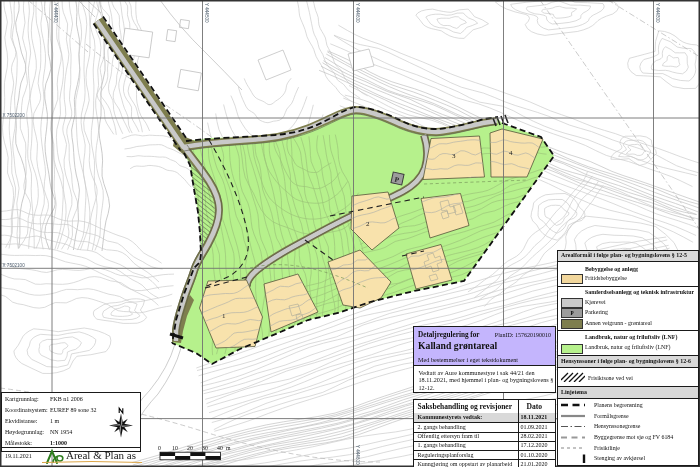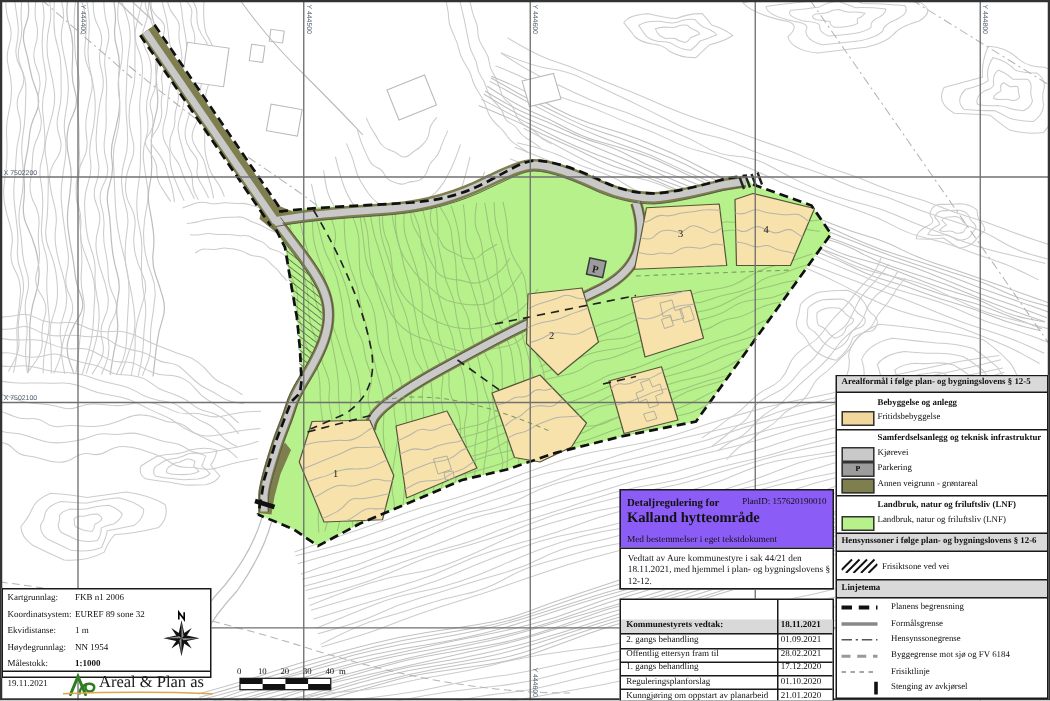--- a/index.html
+++ b/index.html
@@ -478,37 +478,41 @@
 <path d="M3,15 L8,3 L13,15" fill="none" stroke="#2e7d1e" stroke-width="2" stroke-linecap="round"></path>
 <path d="M9,15 C9,10 13,7 17,8 C20,9 19,13 16,13 C13,13 12,10 14,8" fill="none" stroke="#2e7d1e" stroke-width="1.6"></path>
 </svg>
 
 <div class="t" style="left:64px;top:56px;font-size:11px;color:#1a1a1a;">Areal &amp; Plan as</div>
 <svg width="100" height="6" viewBox="0 0 100 6" style="position:absolute;left:40px;top:66px">
         <path d="M0,3.5 Q50,1.5 100,3.5" fill="none" stroke="#dda648" stroke-width="1"></path>
       </svg>
 </div>
 
-<div class="box" style="left:412.5px;top:326px;width:143.5px;height:67px;background:#8b5cf6;">
+<div class="box" style="left:412.5px;top:326px;width:143.5px;height:67px;background:#c4b5fd;">
 
 <div class="t" style="left:4.5px;top:3.5px;font-size:7.2px;font-weight:bold;">Detaljregulering for</div>
 
 <div class="t" style="right:4px;top:4.5px;font-size:6px;">PlanID: 157620190010</div>
 
-<div class="t" style="left:4.5px;top:13px;font-size:9.7px;font-weight:bold;">Kalland hytteområde</div>
+<div class="t" style="left:4.5px;top:13px;font-size:9.7px;font-weight:bold;">Kalland grøntareal</div>
 
 <div class="t" style="left:4.5px;top:28.5px;font-size:6.2px;">Med bestemmelser i eget tekstdokument</div>
 <div style="position:absolute;left:-1px;right:-1px;top:37.5px;bottom:-1px;background:#fff;border:1.2px solid #1a1a1a;">
 <div class="t" style="left:5px;top:3px;font-size:6.2px;">Vedtatt av Aure kommunestyre i sak 44/21 den</div>
 <div class="t" style="left:5px;top:10.5px;font-size:6.2px;">18.11.2021, med hjemmel i plan- og bygningslovens §</div>
 <div class="t" style="left:5px;top:18px;font-size:6.2px;">12-12.</div>
 </div>
 </div>
 
 <div class="box" style="left:412.5px;top:398.5px;width:143.5px;height:69px;font-size:6px;">
+<div style="position:absolute;left:0;top:0;width:100%;height:13px;border-bottom:1.4px solid #1a1a1a;">
+<div class="t" style="left:4px;top:2px;font-size:7.5px;font-weight:bold;">Saksbehandling og revisjoner</div>
+<div class="t" style="left:113px;top:2.5px;font-size:7.6px;font-weight:bold;">Dato</div>
+</div>
 <div style="position:absolute;left:0;top:13px;width:100%;height:9.2px;background:#d9d9d9;border-bottom:1px solid #1a1a1a;font-weight:bold;">
 <div class="t" style="left:4px;top:1.4px;">Kommunestyrets vedtak:</div>
         <div class="t" style="left:107px;top:1.4px;">18.11.2021</div>
       </div>
 <div style="position:absolute;left:0;top:23.2px;width:100%;height:9.2px;border-bottom:1px solid #1a1a1a;">
 <div class="t" style="left:4px;top:1.4px;">2. gangs behandling</div>
         <div class="t" style="left:107px;top:1.4px;">01.09.2021</div>
       </div>
 <div style="position:absolute;left:0;top:32.4px;width:100%;height:9.2px;border-bottom:1px solid #1a1a1a;">
 <div class="t" style="left:4px;top:1.4px;">Offentlig ettersyn fram til</div>

